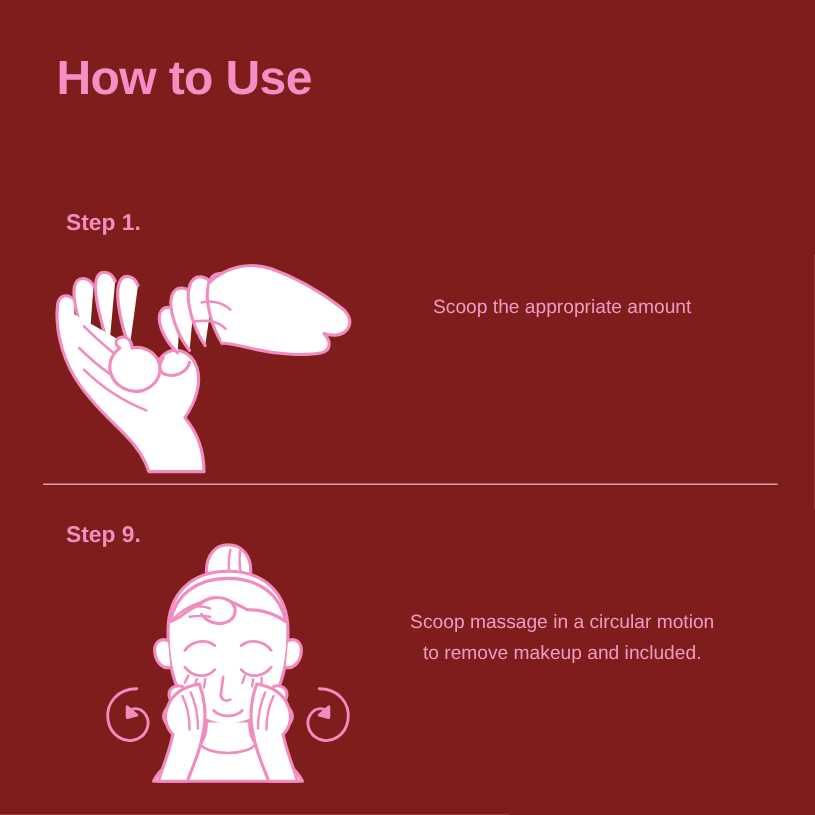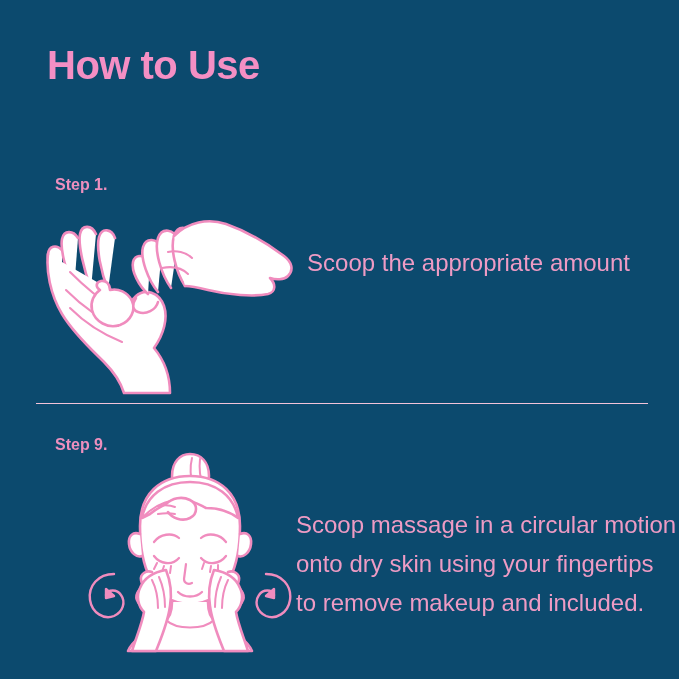--- a/index.html
+++ b/index.html
@@ -10,21 +10,21 @@
     width: 679px;
     height: 679px;
     background: #FDE3EE;
     font-family: "Liberation Sans", sans-serif;
     overflow: hidden;
     position: relative;
   }
   .page {
     position: absolute;
     inset: 0;
-    background: #0c4a6e;
+    background: #7f1d1d;
   }
 
   
   .heading {
     position: absolute;
     left: 47px;
     top: 40px;
     width: 600px;
   }
   .heading-line {
@@ -42,21 +42,21 @@
     left: 0;
     width: 679px;
   }
   #step-1 { top: 176px; height: 215px; }
   #step-2 { top: 436px; height: 215px; }
 
   .step-label {
     position: absolute;
     left: 55px;
     top: 0;
-    font-size: 16px;
+    font-size: 19px;
     font-weight: bold;
     color: #EE8FBE;
     letter-spacing: 0px;
   }
 
   .step-art {
     position: absolute;
     left: 40px;
     top: 22px;
     width: 265px;
@@ -68,21 +68,21 @@
     width: 215px;
     height: 205px;
   }
 
   .step-text {
     position: absolute;
     right: 38px;
     width: 345px;
     text-align: center;
     color: #EE9BC4;
-    font-size: 24px;
+    font-size: 16px;
     line-height: 1.62;
     font-weight: normal;
   }
   #step-1 .step-text { top: 68px; }
   #step-2 .step-text { top: 70px; }
   .step-text .tl { display: block; white-space: nowrap; }
 
   
   .divider {
     position: absolute;
@@ -244,18 +244,17 @@
         <g fill="none" stroke="#F08CBE" stroke-width="2.4" stroke-linecap="round">
           <path d="M186,128 C202,128 212,140 210,154 C208,167 196,174 186,170
                    C177,166 174,156 179,149 C183,143 192,143 194,149"></path>
           <path d="M194,143 L194,152 L186,150 Z" fill="#F08CBE" stroke-linejoin="round"></path>
         </g>
       </svg>
     </div>
 
     <div class="step-text">
       <span class="tl">Scoop massage in a circular motion</span>
-      <span class="tl">onto dry skin using your fingertips</span>
       <span class="tl">to remove makeup and included.</span>
     </div>
   </div>
 
 </div>
 
 </body></html>

